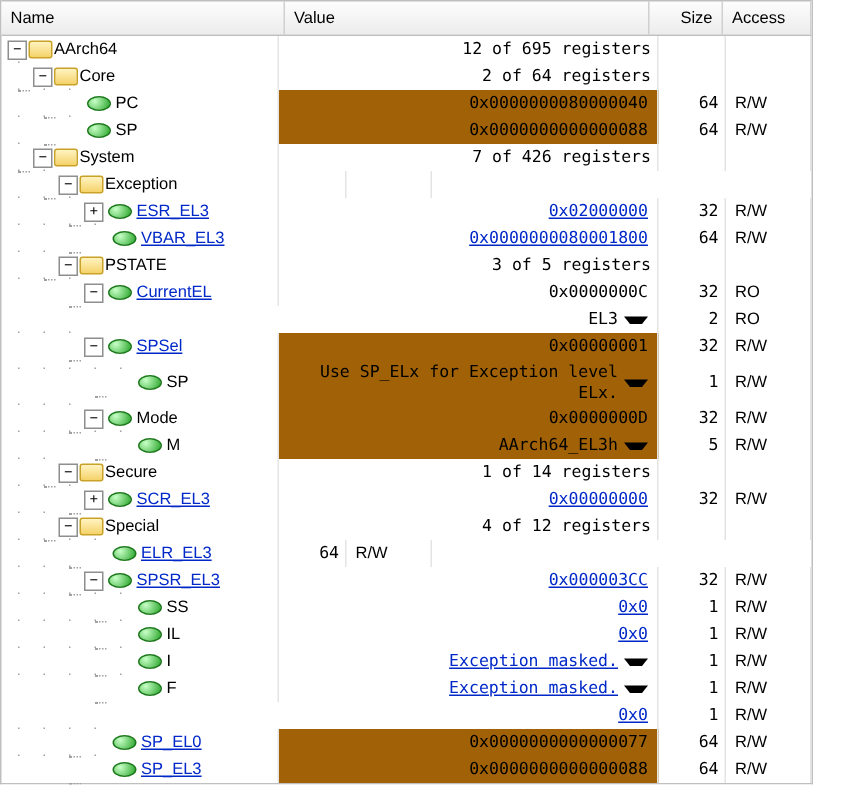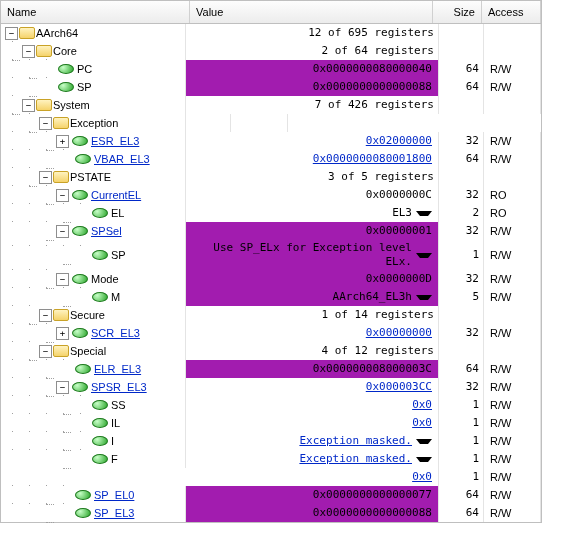--- a/index.html
+++ b/index.html
@@ -9,21 +9,21 @@
   .c-name{flex:0 0 176px}
   .c-val{flex:1 1 auto}
   .c-size{flex:0 0 36px;text-align:right}
   .c-acc{flex:0 0 46px}
   .row{display:flex;align-items:stretch;min-height:18px}
   .row>div{padding:1px 4px;border-right:1px solid #e4e4e4;display:flex;align-items:center}
   .row .c-val{justify-content:flex-start;font-family:Consolas,monospace;font-size:11px}
   .row .c-size{justify-content:flex-end;font-family:Consolas,monospace}
   .row .c-acc{padding-left:6px}
   .vr{justify-content:flex-end!important;padding-right:6px!important}
-  .hl{background:#a21caf}
+  .hl{background:#a16207}
   .name{display:flex;align-items:center;gap:1px;white-space:nowrap}
   .ind{display:inline-block;width:16px;flex:0 0 16px;position:relative}
   .ind::before{content:"";position:absolute;left:7px;top:-10px;bottom:9px;border-left:1px dotted #a0a0a0}
   .ind.h::after{content:"";position:absolute;left:7px;top:9px;width:8px;border-top:1px dotted #a0a0a0}
   .tw{width:11px;height:11px;border:1px solid #8e8e8e;background:#fff;display:inline-flex;align-items:center;justify-content:center;font:9px/9px monospace;color:#000;flex:0 0 11px;cursor:pointer}
   .ic{width:14px;height:12px;display:inline-block;flex:0 0 14px}
   .folder{background:linear-gradient(#fff3c0,#f5d36b);border:1px solid #c9a227;border-radius:2px;height:10px;width:13px}
   .dot{width:8px;height:8px;border-radius:50%;background:radial-gradient(circle at 30% 30%,#c7ffc7,#28a428);border:1px solid #1c7a1c;margin:1px 2px}
   .link{color:#0028c8;text-decoration:underline;cursor:pointer}
   .dd{width:0;height:0;border-left:4px solid transparent;border-right:4px solid transparent;border-top:5px solid #000;margin-left:4px;flex:0 0 8px;cursor:pointer}
@@ -190,31 +190,20 @@
             <span class="link">CurrentEL</span>
           </span>
         </div>
         <div class="c-val vr">
           <span class="valtxt">0x0000000C</span>
         </div>
         <div class="c-size">32</div>
         <div class="c-acc">RO</div>
       </div>
       <div class="row">
-        <div class="c-name">
-          <span class="name">
-            <span class="ind"></span>
-            <span class="ind"></span>
-            <span class="ind"></span>
-            <span class="ind h"></span>
-            <span class="ind"></span>
-            <span class="ic dot"></span>
-            <span>EL</span>
-          </span>
-        </div>
         <div class="c-val vr">
           <span class="valtxt">EL3</span>
           <span class="dd"></span>
         </div>
         <div class="c-size">2</div>
         <div class="c-acc">RO</div>
       </div>
       <div class="row">
         <div class="c-name">
           <span class="name">
@@ -339,23 +328,20 @@
       <div class="row">
         <div class="c-name">
           <span class="name">
             <span class="ind"></span>
             <span class="ind"></span>
             <span class="ind h"></span>
             <span class="ind"></span>
             <span class="ic dot"></span>
             <span class="link">ELR_EL3</span>
           </span>
-        </div>
-        <div class="c-val vr hl">
-          <span class="valtxt">0x000000008000003C</span>
         </div>
         <div class="c-size">64</div>
         <div class="c-acc">R/W</div>
       </div>
       <div class="row">
         <div class="c-name">
           <span class="name">
             <span class="ind"></span>
             <span class="ind"></span>
             <span class="ind h"></span>

